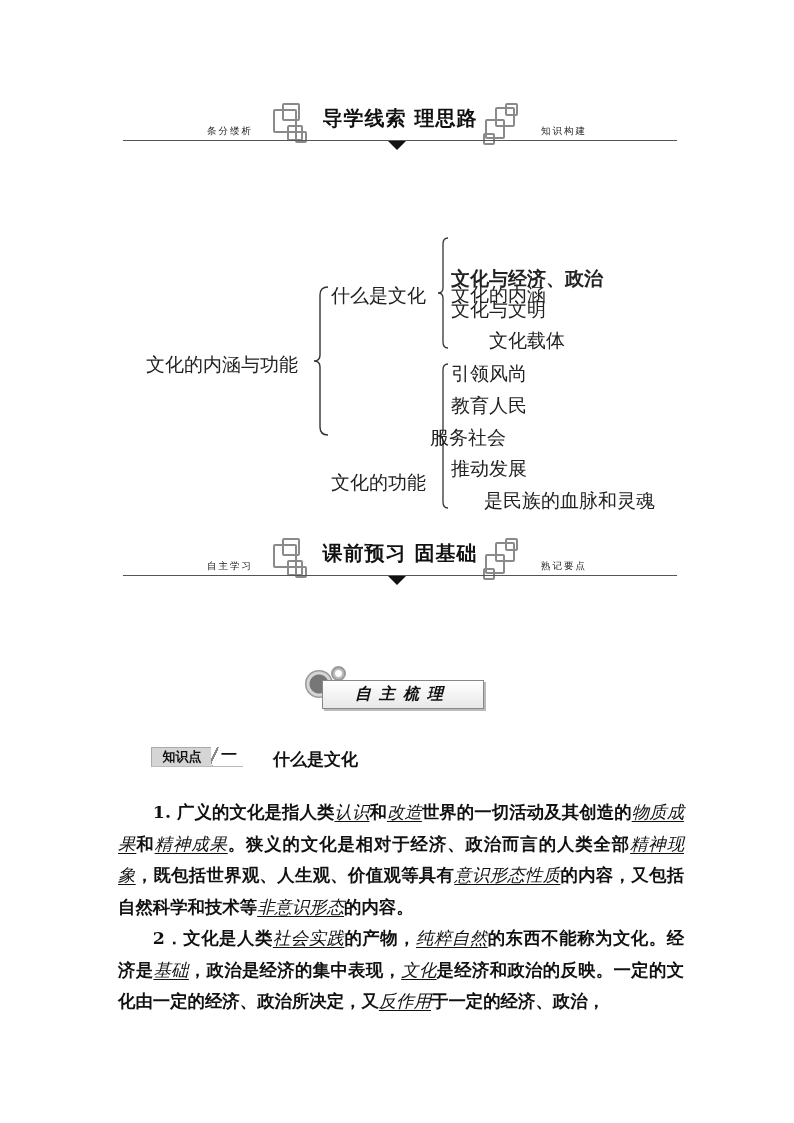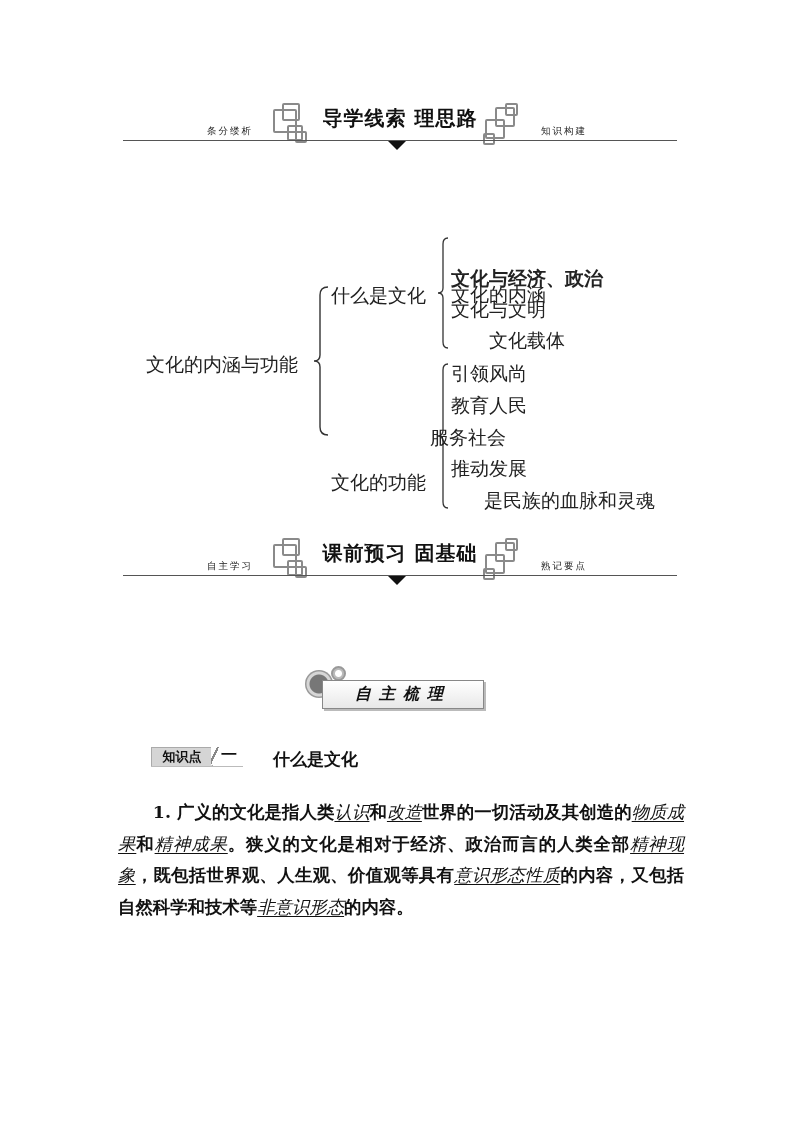--- a/index.html
+++ b/index.html
@@ -130,13 +130,14 @@
 <div class="kp">
   <div class="tag">知识点</div>
   <div class="slash"></div>
   <div class="num">一</div>
   <div class="uline"></div>
 </div>
 <div class="kp-title">什么是文化</div>
 
 <div class="para" style="top:797px;">
   <p><span>1. 广义的文化是指人类</span><span class="u">认识</span><span>和</span><span class="u">改造</span><span>世界的一切活动及其创造的</span><span class="u">物质成果</span><span>和</span><span class="u">精神成果</span><span>。狭义的文化是相对于经济、政治而言的人类全部</span><span class="u">精神现象</span><span>，既包括世界观、人生观、价值观等具有</span><span class="u">意识形态性质</span><span>的内容，又包括自然科学和技术等</span><span class="u">非意识形态</span><span>的内容。</span></p>
+  <p><span>2．文化是人类</span><span class="u">社会实践</span><span>的产物，</span><span class="u">纯粹自然</span><span>的东西不能称为文化。经济是</span><span class="u">基础</span><span>，政治是经济的集中表现，</span><span class="u">文化</span><span>是经济和政治的反映。一定的文化由一定的经济、政治所决定，又</span><span class="u">反作用</span><span>于一定的经济、政治，</span></p>
 </div>
 
 </body></html>

